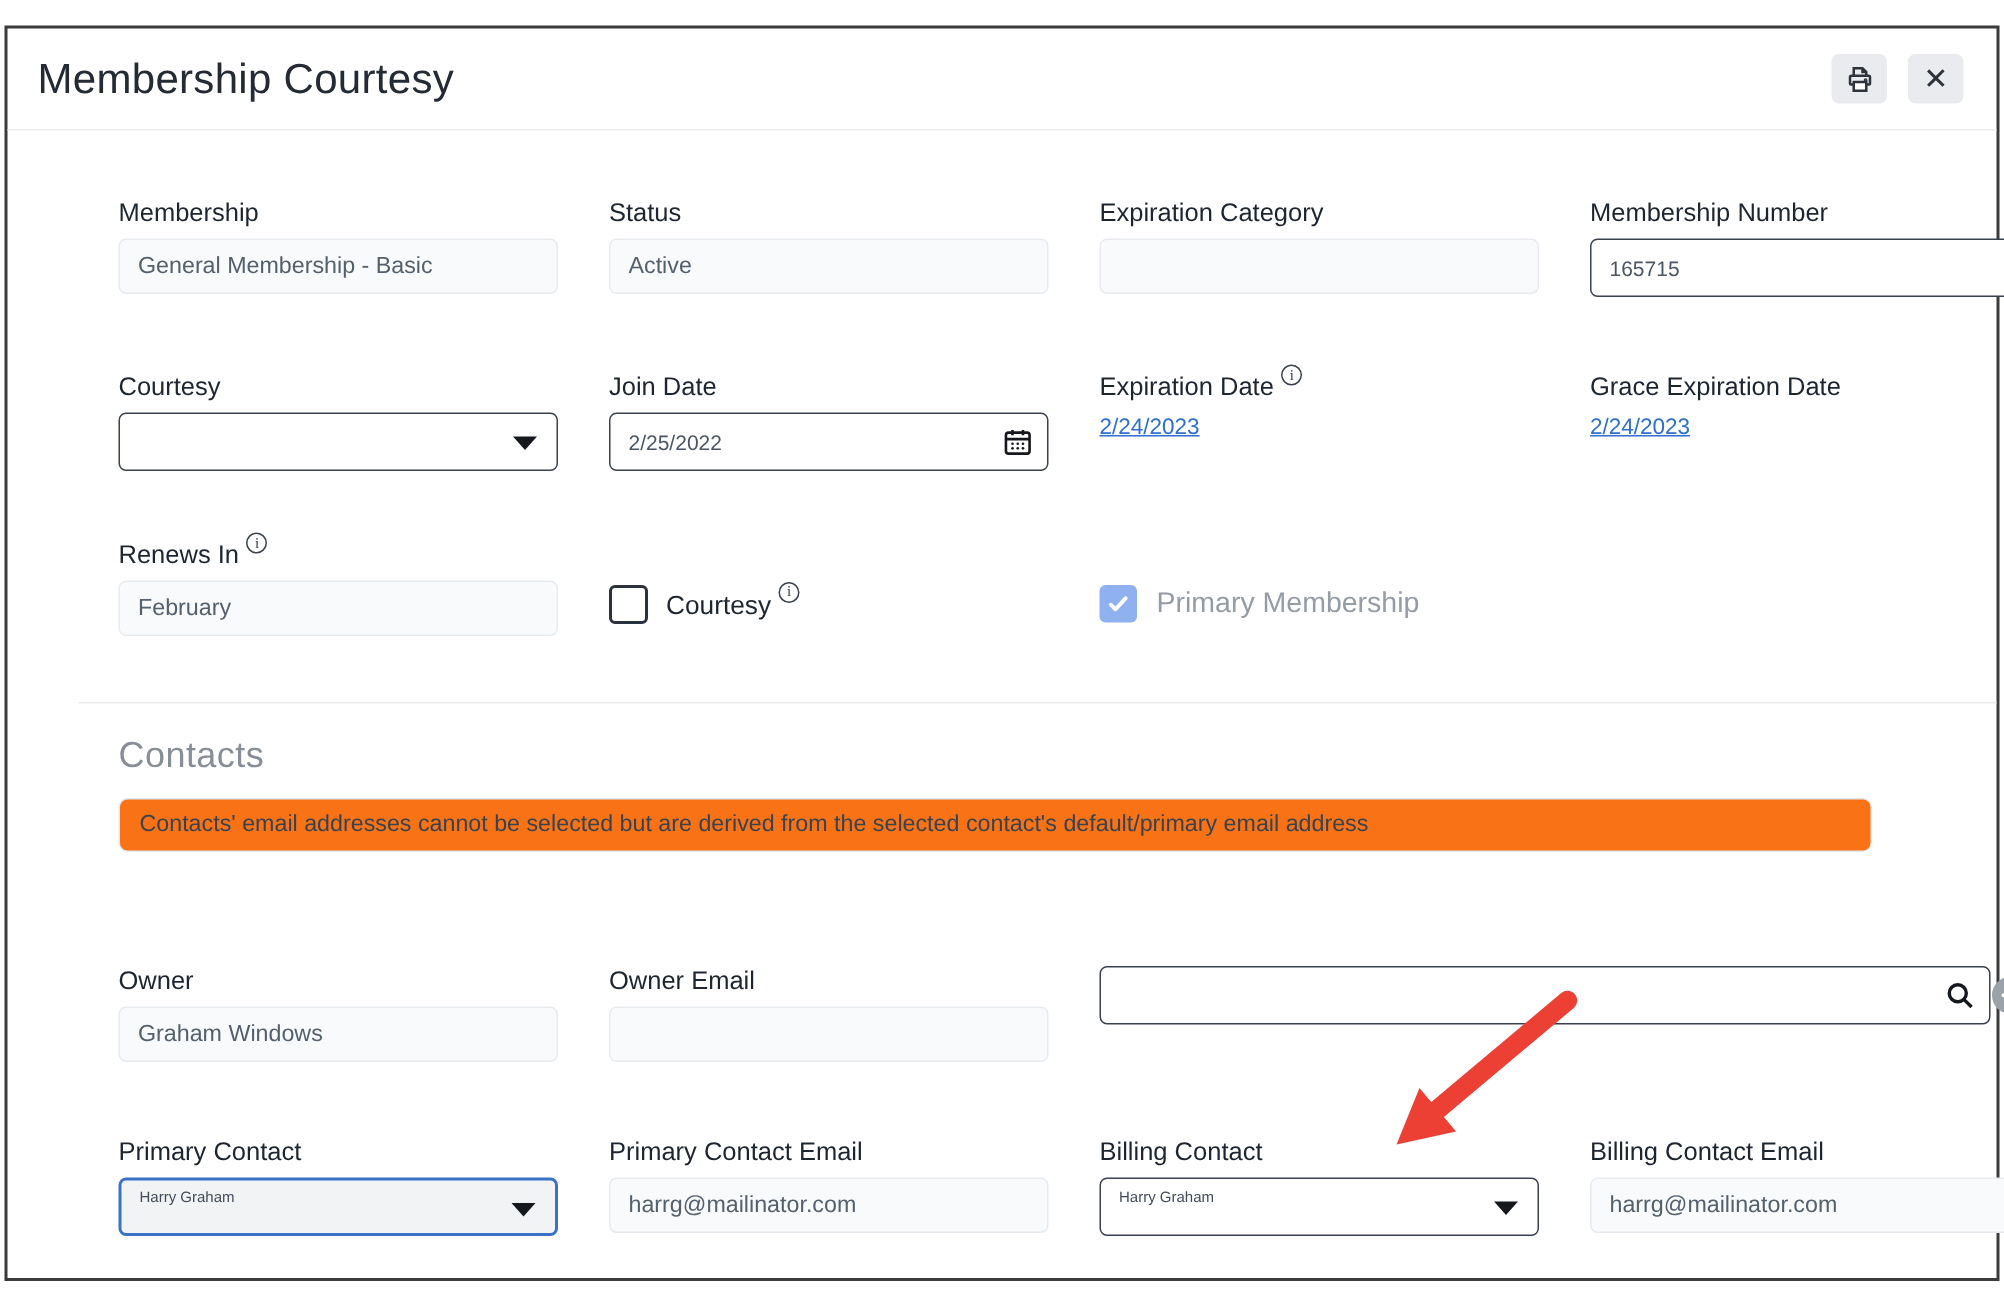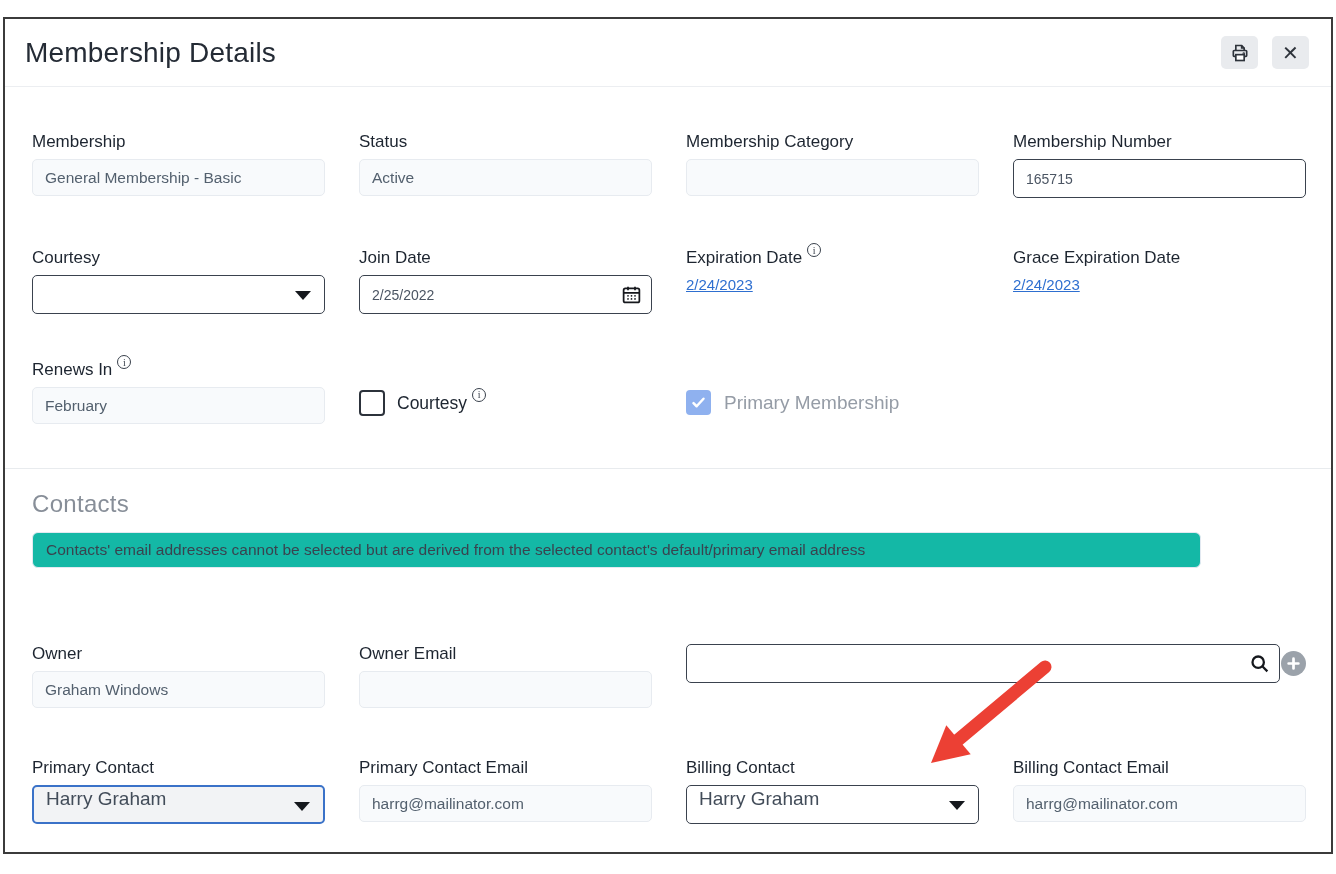--- a/index.html
+++ b/index.html
@@ -18,39 +18,39 @@
   }
   .modal-title { font-size: 28px; font-weight: 400; color: #242b35; letter-spacing: 0.2px; }
   .header-actions { display: flex; gap: 14px; }
   .icon-btn {
     width: 37px; height: 33px; background: #e9ebee; border: none; border-radius: 5px;
     display: flex; align-items: center; justify-content: center; cursor: pointer;
     font-size: 20px; color: #2e333b; line-height: 1;
   }
 
   
-  .modal-body { padding: 45px 27px 0 27px; }
+  .modal-body { padding: 45px 27px 0 27px; margin-left: 47px; }
   .grid { display: grid; grid-template-columns: repeat(4, 293px); column-gap: 34px; align-items: start; }
 
   .field-label { font-size: 17px; color: #1d2530; margin-bottom: 7px; display: flex; align-items: flex-start; }
   .input-ro {
     width: 100%; height: 37px; background: #f8fafc; border: 1px solid #e7ebf0; border-radius: 5px;
     padding: 0 12px; font-size: 15.5px; color: #53606e;
     font-family: "Liberation Sans", sans-serif;
   }
   .input-ed {
     width: 100%; height: 39px; background: #ffffff; border: 1.6px solid #3a424e; border-radius: 5px;
     padding: 0 12px; font-size: 14px; color: #4b5563;
     font-family: "Liberation Sans", sans-serif;
   }
 
   
   .select {
     position: relative; height: 39px; background: #ffffff; border: 1.6px solid #3a424e; border-radius: 5px;
-    display: flex; align-items: center; padding: 0 34px 12px 12px; font-size: 19px; color: #424c59;
+    display: flex; align-items: center; padding: 0 34px 12px 12px; font-size: 10px; color: #424c59;
     cursor: pointer;
   }
   .select::after {
     content: ""; position: absolute; right: 13px; top: 15px;
     border-left: 8px solid transparent; border-right: 8px solid transparent;
     border-top: 9px solid #15181d;
   }
   .select.focused { border: 2.4px solid #3a72c8; background: #f2f3f5; }
 
   
@@ -80,21 +80,21 @@
     width: 25px; height: 25px; border: none; background: #8fb1ef; border-radius: 4px;
     display: flex; align-items: center; justify-content: center; cursor: default;
   }
   .check-label { font-size: 17.5px; color: #1d2530; margin-left: 12px; display: flex; align-items: flex-start; }
   .check-label.disabled { color: #959ca6; font-size: 19px; margin-left: 13px; }
 
   
   .section-divider { border: none; border-top: 1px solid #e8ebee; margin: 44px -27px 0 -27px; }
   .section-heading { font-size: 24px; font-weight: 400; color: #878e98; margin-top: 21px; letter-spacing: 0.3px; }
   .note-box {
-    margin-top: 14px; width: 1169px; background: #14b8a6; border: 1px solid #e2e9f1; border-radius: 6px;
+    margin-top: 14px; width: 1169px; background: #f97316; border: 1px solid #e2e9f1; border-radius: 6px;
     padding: 8px 13px; font-size: 15.5px; color: #39434f;
   }
 
   .row2 { margin-top: 50px; }
   .row3 { margin-top: 46px; }
   .row4 { margin-top: 76px; }
   .row5 { margin-top: 50px; }
 
   
   .lookup-cell { grid-column: 3 / 5; }
@@ -108,21 +108,21 @@
 
   
   .arrow-overlay { position: absolute; left: 0; top: 0; width: 1336px; height: 874px; pointer-events: none; }
 </style>
 </head>
 <body>
 
 <div class="modal">
 
   <div class="modal-header">
-    <div class="modal-title">Membership Details</div>
+    <div class="modal-title">Membership Courtesy</div>
     <div class="header-actions">
       <button class="icon-btn">
         <span style="display:flex;">
           <svg width="20" height="20" viewBox="0 0 24 24" fill="none" stroke="#2e333b" stroke-width="2">
             <path d="M7 9 V3 h7 l3 3 v3"></path>
               <path d="M14 3 v3 h3"></path>
             <rect x="4" y="9" width="16" height="7" rx="1"></rect>
             <rect x="7" y="14" width="10" height="7" fill="#fff"></rect>
             <circle cx="16.5" cy="12.5" r="0.5" fill="#2e333b"></circle>
           </svg>
@@ -139,21 +139,21 @@
     <div class="grid">
       <div>
         <div class="field-label">Membership</div>
         <input class="input-ro" readonly="" value="General Membership - Basic" style="">
       </div>
       <div>
         <div class="field-label">Status</div>
         <input class="input-ro" readonly="" value="Active" style="">
       </div>
       <div>
-        <div class="field-label">Membership Category</div>
+        <div class="field-label">Expiration Category</div>
         <input class="input-ro" readonly="" value="" style="">
       </div>
       <div>
         <div class="field-label">Membership Number</div>
         <input class="input-ed" value="165715" style="">
       </div>
     </div>
 
     <div class="grid row2">
       <div>

